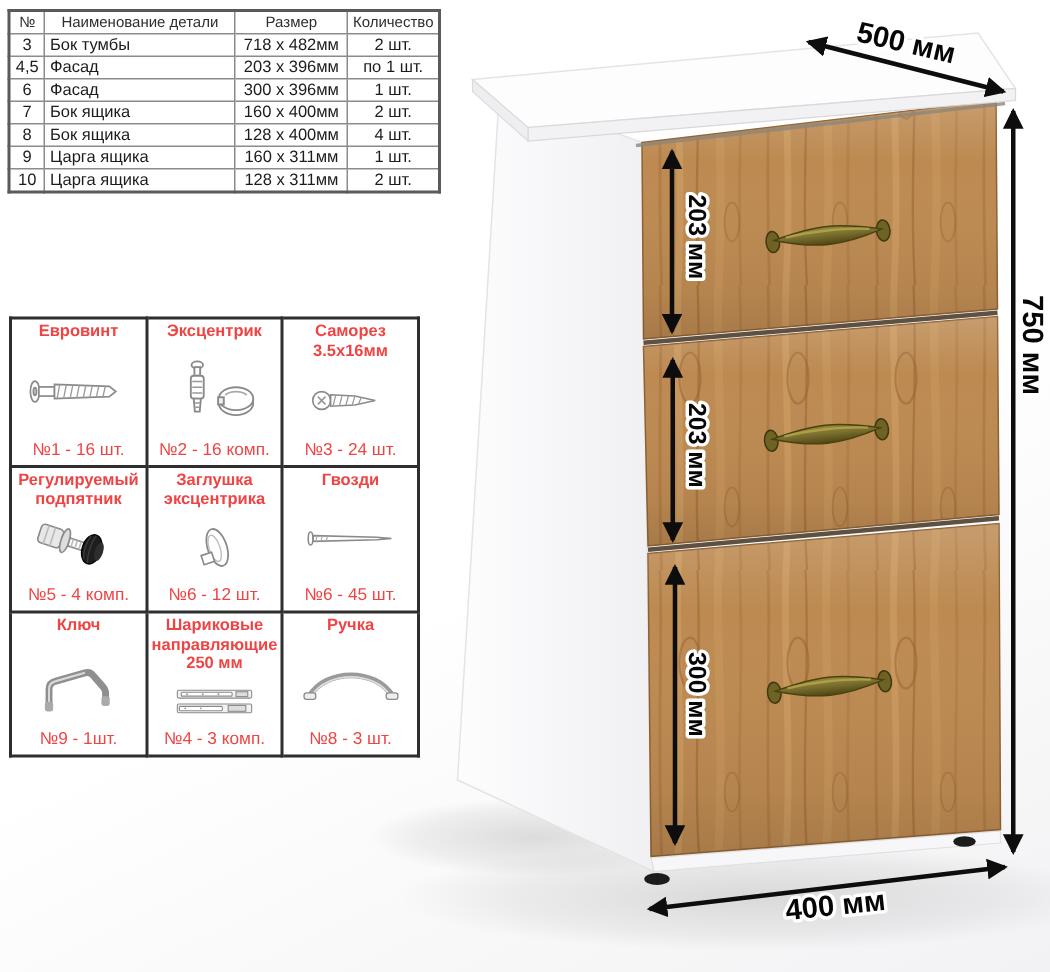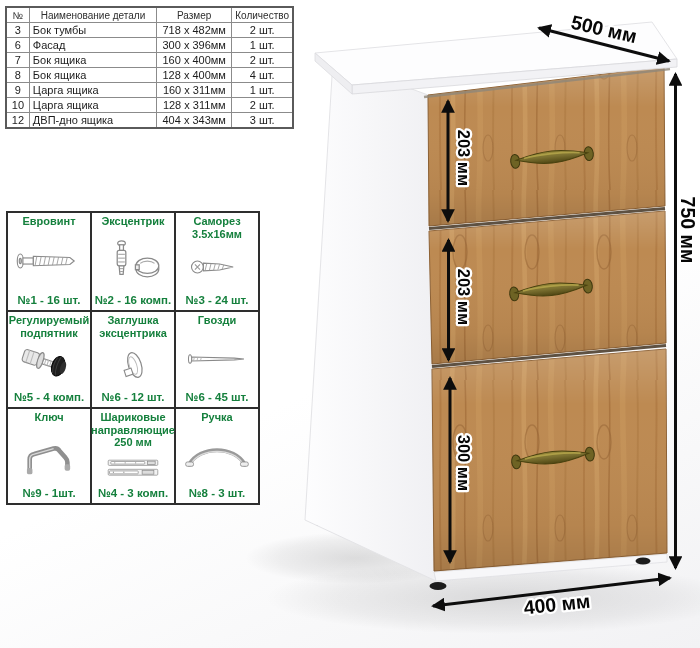--- a/index.html
+++ b/index.html
@@ -10,29 +10,29 @@
 
   
   table.parts{position:absolute;left:5px;top:6px;width:289px;border-collapse:collapse;
       background:#fff;color:#1c1c1c;font-size:11px;line-height:13px;border:2px solid #5a5a5a;}
   .parts th,.parts td{border:1px solid #8b8b8b;padding:0 3px;height:14px;white-space:nowrap;overflow:hidden;}
   .parts th{font-weight:normal;font-size:10px;color:#2e2e2e;text-align:center;}
   .parts td.c{text-align:center;}
   .parts td.l{text-align:left;}
 
   
-  table.hw{position:absolute;left:6px;top:211px;width:254px;height:292px;border-collapse:collapse;
-      table-layout:fixed;background:#fff;color:#15803d;border:2px solid #2e2e2e;}
+  table.hw{position:absolute;left:6px;top:211px;width:274px;height:292px;border-collapse:collapse;
+      table-layout:fixed;background:#fff;color:#ef4444;border:2px solid #2e2e2e;}
   .hw td{border:2px solid #2e2e2e;padding:2px 2px 3px;vertical-align:top;}
   .hw tr:nth-child(1){height:99px}.hw tr:nth-child(2){height:97px}.hw tr:nth-child(3){height:96px}
   .cell{display:flex;flex-direction:column;align-items:center;justify-content:space-between;height:100%;}
   .hw-title{font-weight:bold;font-size:11px;line-height:12.5px;text-align:center;}
   .hw-icon{flex:1;display:flex;align-items:center;justify-content:center;min-height:0;}
   .hw-icon svg{max-height:100%;}
-  .hw-count{font-weight:bold;font-size:11.5px;line-height:13px;text-align:center;}
+  .hw-count{font-weight:normal;font-size:11.5px;line-height:13px;text-align:center;}
 
   
   .dim{font-family:"Liberation Sans",sans-serif;font-weight:bold;fill:#060606;
        stroke:#ffffff;stroke-width:4.5px;paint-order:stroke;stroke-linejoin:round;
        dominant-baseline:central;text-anchor:middle;}
   .dim-s{font-size:16.5px;}
   .dim-l{font-size:19.5px;}
   .arrow{stroke:#0d0d0d;stroke-width:3;fill:none;}
 </style>
 </head>
@@ -157,20 +157,26 @@
       <th>Размер</th>
       <th>Количество</th>
     </tr>
     <tr>
           <td class="c">3</td>
           <td class="l">Бок тумбы</td>
           <td class="c">718 x 482мм</td>
           <td class="c">2 шт.</td>
         </tr>
     <tr>
+          <td class="c">4,5</td>
+          <td class="l">Фасад</td>
+          <td class="c">203 x 396мм</td>
+          <td class="c">по 1 шт.</td>
+        </tr>
+    <tr>
           <td class="c">6</td>
           <td class="l">Фасад</td>
           <td class="c">300 x 396мм</td>
           <td class="c">1 шт.</td>
         </tr>
     <tr>
           <td class="c">7</td>
           <td class="l">Бок ящика</td>
           <td class="c">160 x 400мм</td>
           <td class="c">2 шт.</td>
@@ -185,26 +191,20 @@
           <td class="c">9</td>
           <td class="l">Царга ящика</td>
           <td class="c">160 x 311мм</td>
           <td class="c">1 шт.</td>
         </tr>
     <tr>
           <td class="c">10</td>
           <td class="l">Царга ящика</td>
           <td class="c">128 x 311мм</td>
           <td class="c">2 шт.</td>
-        </tr>
-    <tr>
-          <td class="c">12</td>
-          <td class="l">ДВП-дно ящика</td>
-          <td class="c">404 x 343мм</td>
-          <td class="c">3 шт.</td>
         </tr>
   </tbody>
     </table>
 
   <table class="hw">
     <tbody>
         <tr>
       <td>
             <div class="cell">
         <div class="hw-title">Евровинт</div>

